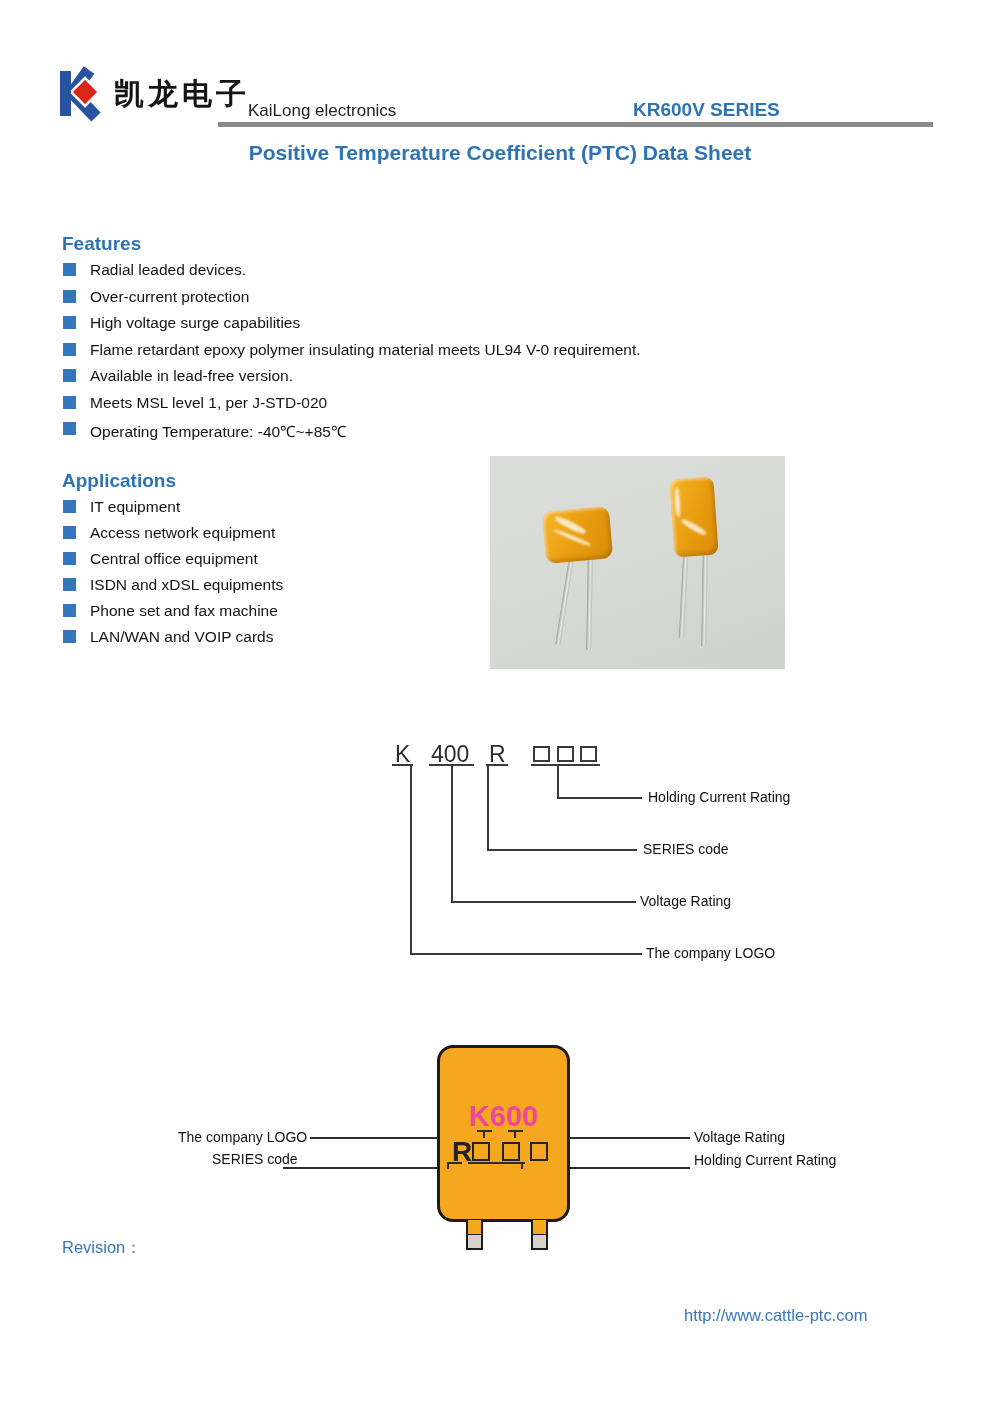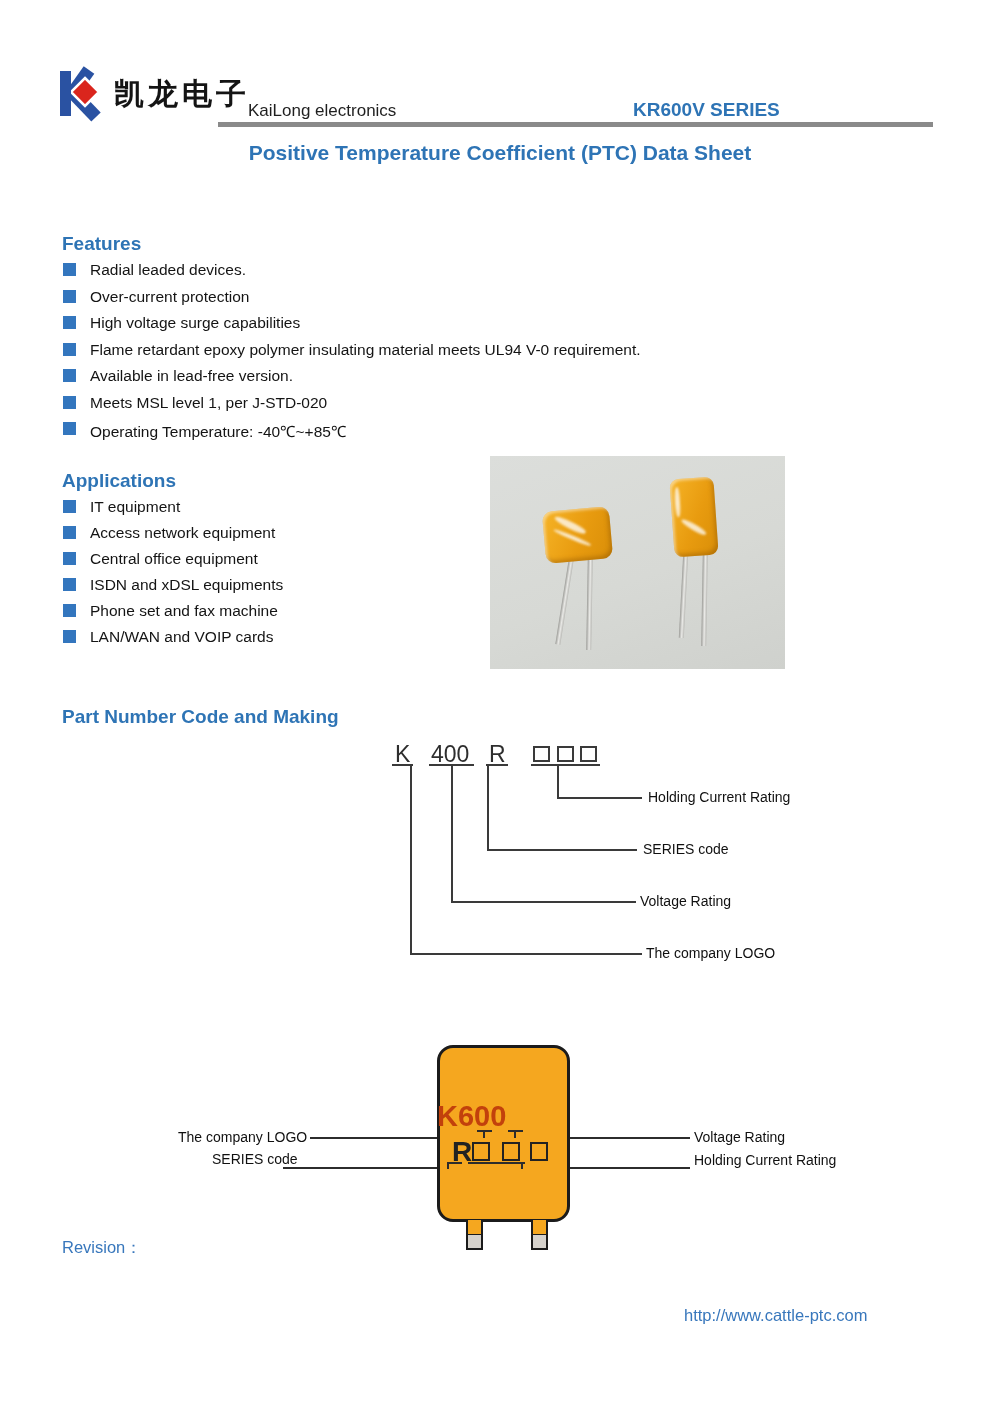--- a/index.html
+++ b/index.html
@@ -26,22 +26,22 @@
   .tree-label { position:absolute; font-size:14px; color:#101010; white-space:nowrap; }
   .mark-label { position:absolute; font-size:14px; color:#101010; white-space:nowrap; }
   .ptc-body {
     position:absolute; left:437px; top:1045px; width:133px; height:177px;
     background:#F5A71F; border:3px solid #1b1b1b; border-radius:16px;
   }
   .ptc-leg {
     position:absolute; width:17px; height:30px; border:2px solid #1b1b1b; border-top:none;
     background:linear-gradient(to bottom, #F5A71F 0 50%, #1b1b1b 50% 54%, #d6d2cc 54% 100%);
   }
-  .print-k600 { position:absolute; left:437px; top:1100px; width:133px; 
-                font-size:29px; font-weight:bold; color:#c2410c; }
+  .print-k600 { position:absolute; left:437px; top:1100px; width:133px; text-align:center;
+                font-size:29px; font-weight:bold; color:#ec4899; }
   .print-r { position:absolute; left:452px; top:1136px; font-size:28px; font-weight:bold; color:#222; }
   .mark-sq { position:absolute; width:18px; height:19px; border:2.5px solid #222; }
   .mline { position:absolute; background:#2c2c2c; }
   .photo {
     position:absolute; left:490px; top:456px; width:295px; height:213px;
     background:linear-gradient(160deg,#dcdedb 0%, #d7d9d5 55%, #cfd1cd 100%);
   }
   .dev-body {
     position:absolute; border-radius:10px;
     background:linear-gradient(115deg,#f4b023 8%, #e89b0f 55%, #d98e08 100%);
@@ -138,21 +138,20 @@
     </div>
 
     <div class="dev-leg" style="left:191px; top:98px; height:84px; transform:rotate(3deg);"></div>
     <div class="dev-leg" style="left:212px; top:98px; height:92px; transform:rotate(1deg);"></div>
     <div class="dev-body" style="left:182px; top:22px; width:44px; height:78px; border-radius:9px; transform:rotate(-4deg);">
       <div class="dev-shine" style="left:7px; top:46px; width:28px; height:6px; transform:rotate(35deg);"></div>
       <div class="dev-shine" style="left:4px; top:8px; width:5px; height:30px;"></div>
     </div>
   </div>
 
-  <div class="abs h1" style="left:62px; top:706px;">Part Number Code and Making</div>
 
   <div class="code-txt" style="left:395px; top:741px;">K</div>
   <div class="code-txt" style="left:431px; top:741px;">400</div>
   <div class="code-txt" style="left:489px; top:741px;">R</div>
 
   <div class="sq" style="left:533px; top:746px; width:17px; height:16px;"></div>
   <div class="sq" style="left:557px; top:746px; width:17px; height:16px;"></div>
   <div class="sq" style="left:580px; top:746px; width:17px; height:16px;"></div>
 
   <div class="ln" style="left:392px; top:764px; width:21px; height:2px;"></div>

